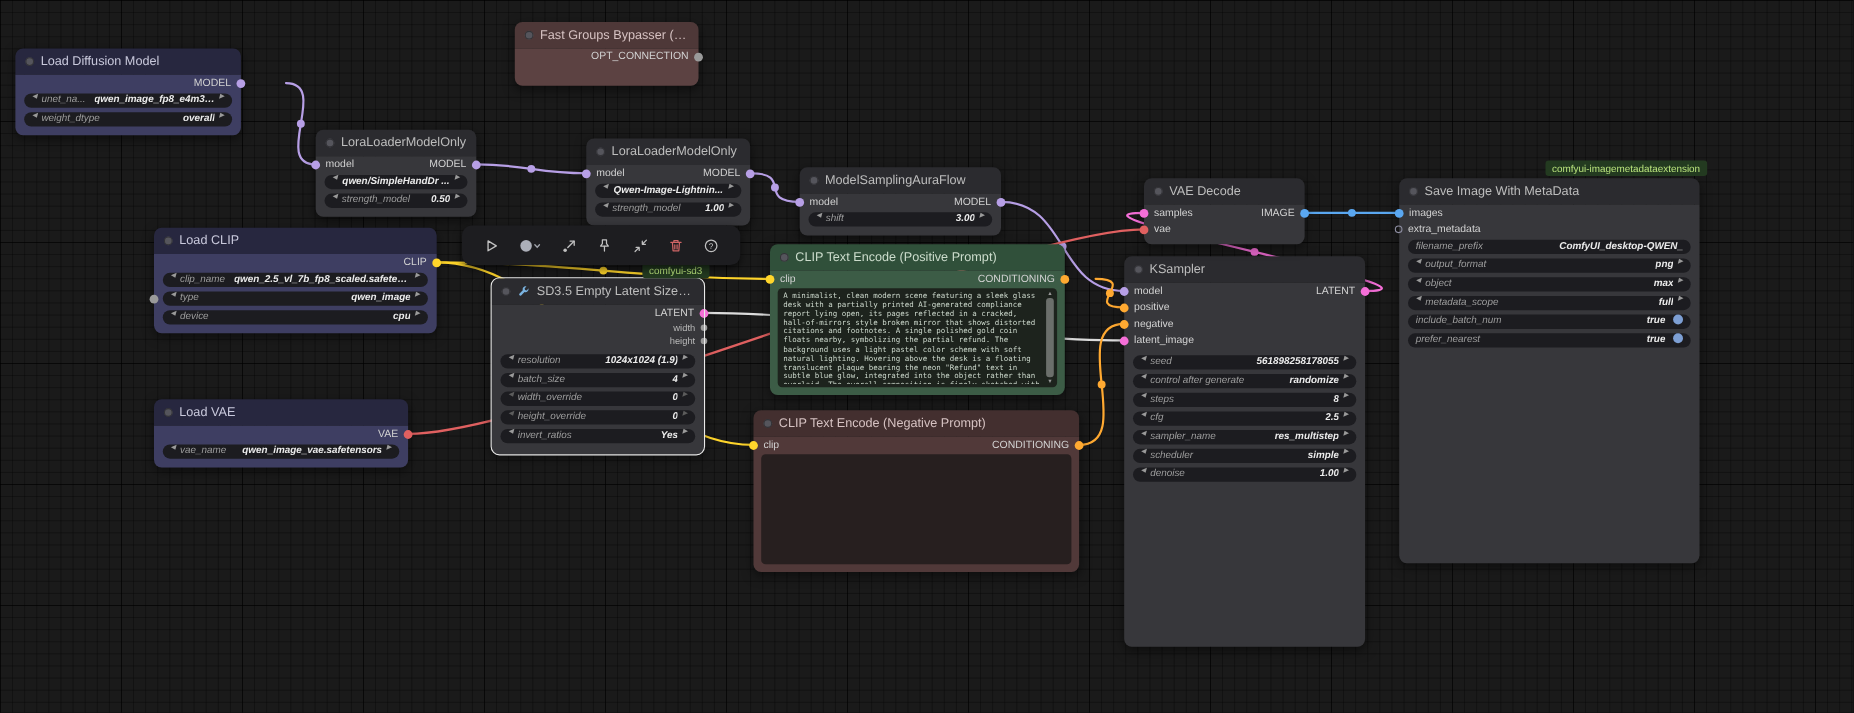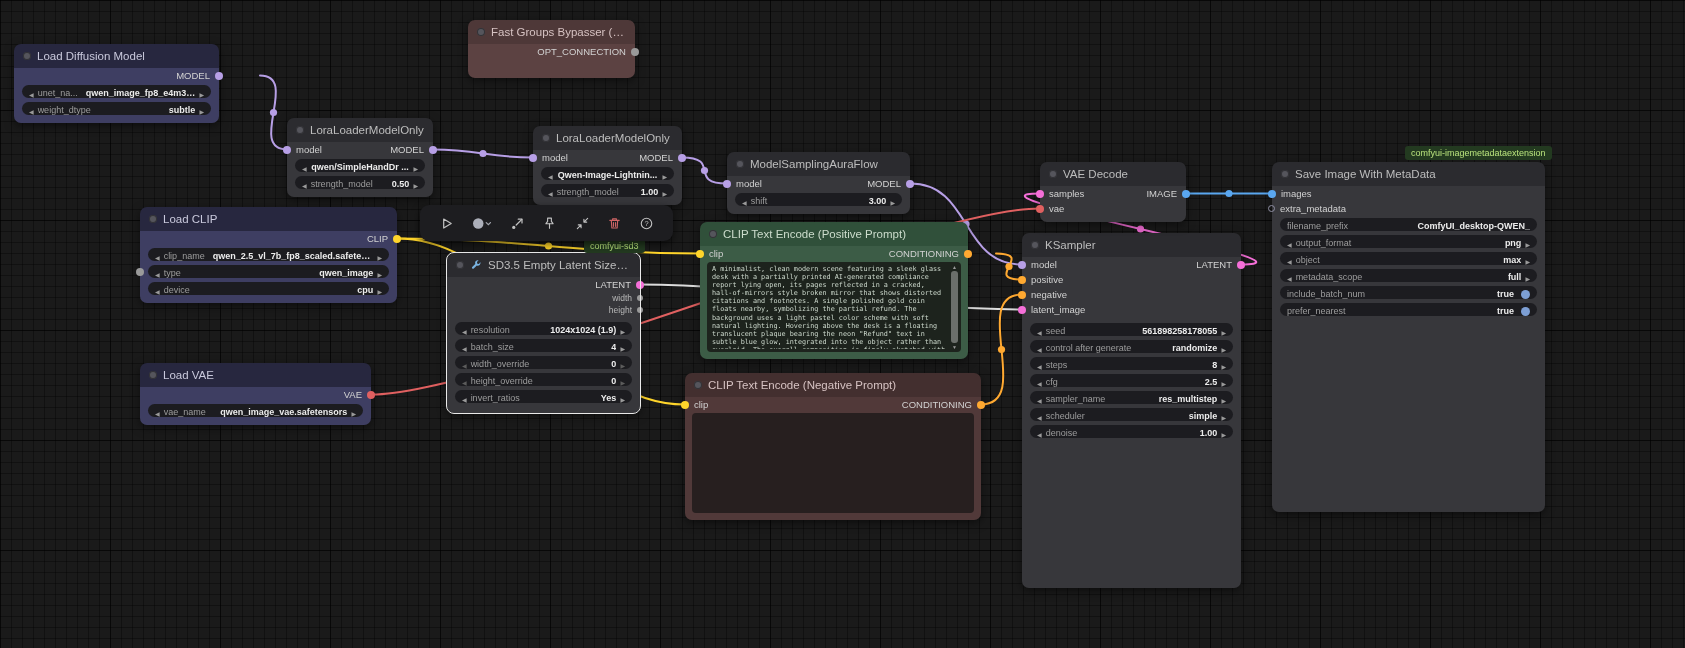--- a/index.html
+++ b/index.html
@@ -36,21 +36,21 @@
   .slot .slabel{font-size:9.5px;color:#d2d2d2;white-space:nowrap;}
   .dot{width:8px;height:8px;border-radius:50%;flex:none;}
   .slot.in .dot{margin-left:-12px;}
   .slot.out .dot{margin-right:-12px;}
   .dot.hollow{width:7px;height:7px;background:transparent !important;border:1.6px solid #8e8ea2;}
   .smalls{height:12px;display:flex;align-items:center;justify-content:flex-end;gap:5px;padding:0 8px;}
   .smalls .slabel{font-size:8.5px;color:#b9b9b9;}
   .smalls .dot{width:6px;height:6px;margin-right:-11px;background:#9a9a9a;}
   
   .wrow{height:17px;padding:0 8px;display:flex;align-items:center;position:relative;}
-  .pill{flex:1;height:13px;background:#1c1c20;border-radius:7px;display:flex;align-items:flex-end;padding:0 7px;gap:4px;min-width:0;}
+  .pill{flex:1;height:13px;background:#1c1c20;border-radius:7px;display:flex;align-items:flex-start;padding:0 7px;gap:4px;min-width:0;font-style:italic;}
   .arr{font-size:6px;color:#9a9a9a;flex:none;line-height:1;}
   .arr.dim{color:#5c5c5c;}
   .wlabel{font-size:9px;color:#9d9d9d;white-space:nowrap;flex:none;}
   .wfill{flex:1;min-width:0;}
   .wvalue{font-size:9px;color:#ececec;font-weight:bold;white-space:nowrap;overflow:hidden;text-overflow:ellipsis;}
   .wvalue.center{flex:1;text-align:center;}
   .tgl{width:9px;height:9px;border-radius:50%;background:#7d9fd4;flex:none;margin-left:3px;}
   .edgedot{position:absolute;left:-4px;top:50%;transform:translateY(-50%);width:8px;height:8px;border-radius:50%;background:#9a9a9a;}
   
   .tarea{margin:1px 7px 7px 7px;position:relative;border-radius:4px;overflow:hidden;flex:none;}
@@ -117,21 +117,21 @@
               <span class="wfill"></span>
               <span class="wvalue">qwen_image_fp8_e4m3fn.safetensors</span>
               <span class="arr">▶</span>
             </div>
           </div>
           <div class="row wrow">
             <div class="pill">
               <span class="arr">◀</span>
               <span class="wlabel">weight_dtype</span>
               <span class="wfill"></span>
-              <span class="wvalue">subtle</span>
+              <span class="wvalue">overall</span>
               <span class="arr">▶</span>
             </div>
           </div>
         </div>
       </div>
       <div class="node t-maroon" style="left: 468px; top: 20px; width: 167px; height: 58px;">
         <div class="nhead">
           <span class="ndot"></span>
           <span class="ntitle">Fast Groups Bypasser (rgt...</span>
         </div>

